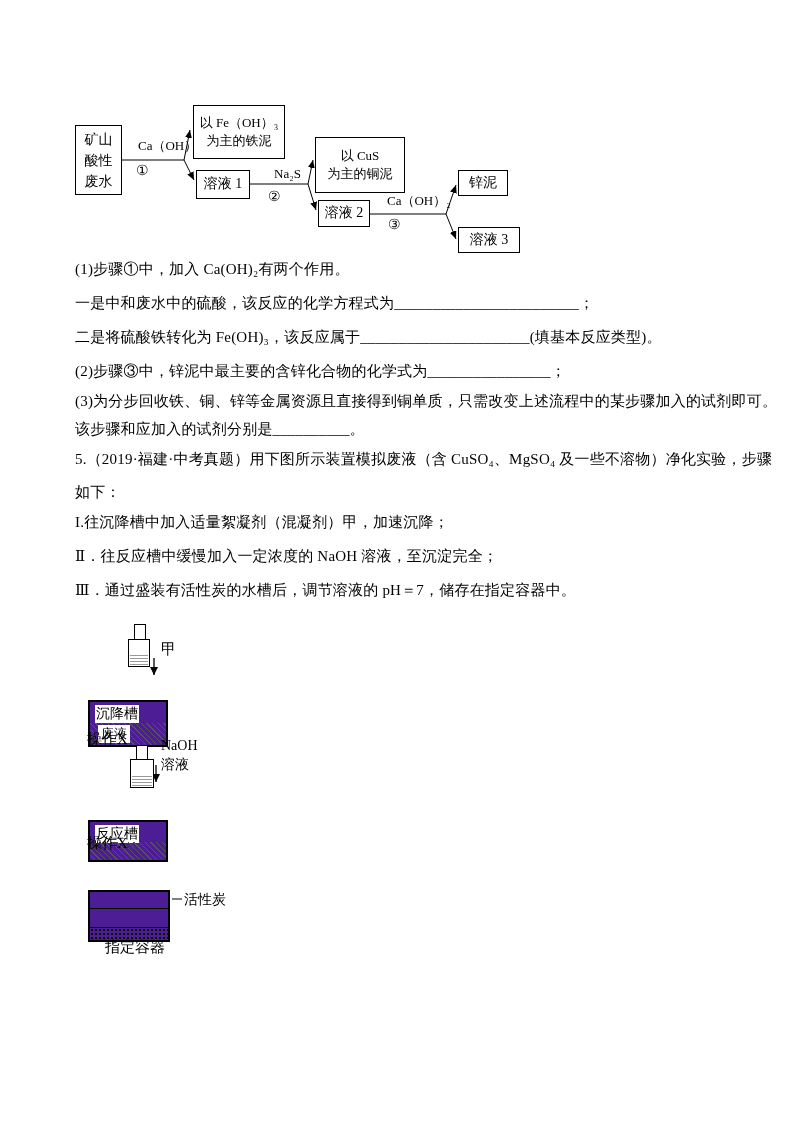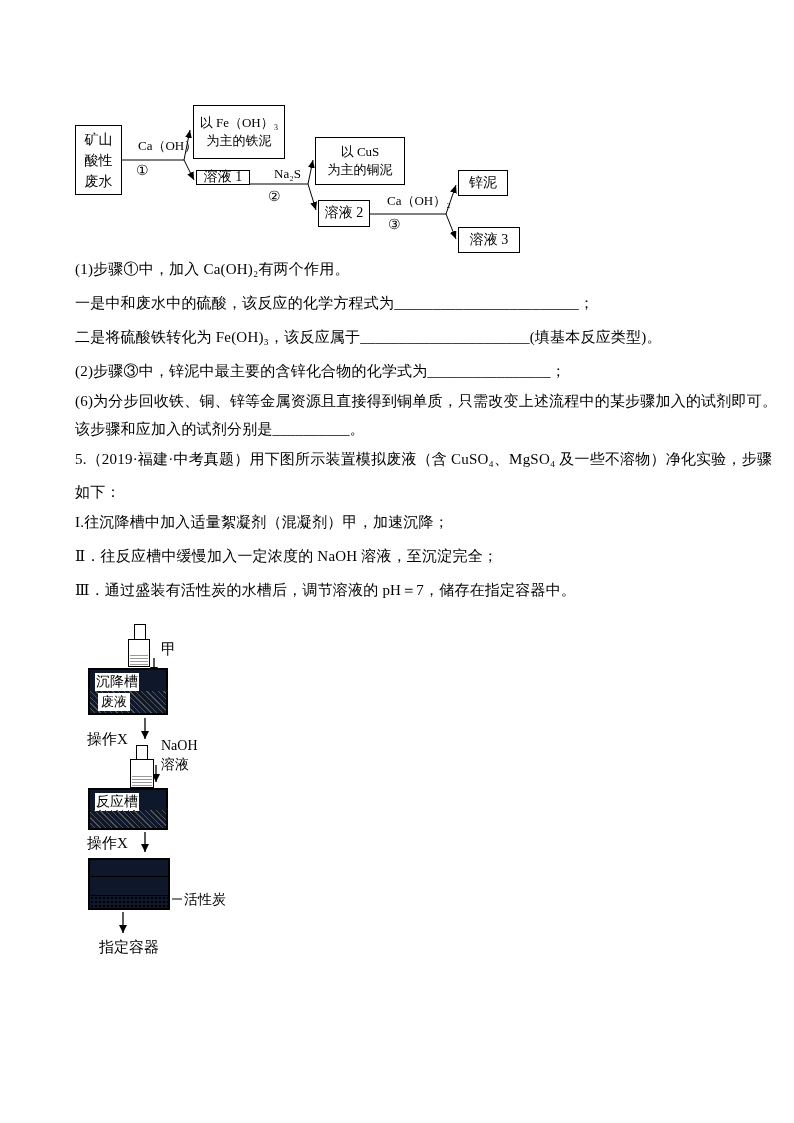--- a/index.html
+++ b/index.html
@@ -25,21 +25,21 @@
   svg.overlay { position:absolute; left:0; top:0; width:100%; height:100%; }
 
   
   .app { position:absolute; left:85px; top:618px; width:260px; height:360px; }
   .app .albl { position:absolute; font-size:14px; white-space:nowrap; }
   .app .big { font-size:15px; }
   .bottle-neck { position:absolute; border:1px solid #000; border-bottom:none; background:#fff; }
   .bottle-body { position:absolute; border:1px solid #000; background:#fff; }
   .bottle-fill { position:absolute; left:1px; right:1px; bottom:1px; height:11px;
     background:repeating-linear-gradient(0deg,#999 0 1px,transparent 1px 3px); }
-  .tank { position:absolute; border:2px solid #000; background:#0f172a; }
+  .tank { position:absolute; border:2px solid #000; background:#4c1d95;margin-top:32px; }
   .tank .tlabel { position:absolute; left:5px; top:3px; font-size:14px; background:#fff; padding:0 1px; white-space:nowrap; }
   .liquid { position:absolute; left:0; right:0; bottom:0;
     background:repeating-linear-gradient(45deg,transparent 0 3px,#555 3px 4px); }
   .liquid .llabel { position:absolute; left:8px; top:50%; transform:translateY(-50%);
     background:#fff; padding:0 3px; font-size:13px; white-space:nowrap; }
   .t3line { position:absolute; left:0; right:0; top:16px; border-top:1.5px solid #000; }
   .carbon { position:absolute; left:0; right:0; bottom:1px; height:12px;
     background-image:radial-gradient(#000 1px,transparent 1.3px); background-size:4px 4px;
     border-top:1px solid #000; }
 </style>
@@ -70,41 +70,41 @@
 
     <div class="box src" style="left:5px;top:25px;width:47px;height:70px">矿山
 酸性
 废水</div>
 
     <span class="lbl" style="left:54px;top:37px">Ca（OH）₂</span>
     <span class="stp" style="left:66px;top:62px">①</span>
 
     <div class="box" style="left:123px;top:5px;width:92px;height:54px">以 Fe（OH）₃
 为主的铁泥</div>
-    <div class="box" style="left:126px;top:70px;width:54px;height:15px;font-size:14px">溶液 1</div>
+    <div class="box" style="left:126px;top:70px;width:54px;height:29px;font-size:14px">溶液 1</div>
 
     <span class="lbl" style="left:190px;top:66px">Na₂S</span>
     <span class="stp" style="left:198px;top:88px">②</span>
 
-    <div class="box" style="left:245px;top:37px;width:90px;height:48px">以 CuS
+    <div class="box" style="left:245px;top:37px;width:90px;height:56px">以 CuS
 为主的铜泥</div>
     <div class="box" style="left:248px;top:100px;width:52px;height:27px;font-size:14px">溶液 2</div>
 
     <span class="lbl" style="left:303px;top:92px">Ca（OH）₂</span>
     <span class="stp" style="left:318px;top:116px">③</span>
 
     <div class="box" style="left:388px;top:70px;width:50px;height:26px;font-size:14px">锌泥</div>
     <div class="box" style="left:388px;top:127px;width:62px;height:26px;font-size:14px">溶液 3</div>
   </div>
 
   <div class="tline" style="top:260px">(1)步骤①中，加入 Ca(OH)₂有两个作用。</div>
   <div class="tline" style="top:294px">一是中和废水中的硫酸，该反应的化学方程式为________________________；</div>
   <div class="tline" style="top:328px">二是将硫酸铁转化为 Fe(OH)₃，该反应属于______________________(填基本反应类型)。</div>
   <div class="tline" style="top:362px">(2)步骤③中，锌泥中最主要的含锌化合物的化学式为________________；</div>
-  <div class="tline" style="top:392px">(6)为分步回收铁、铜、锌等金属资源且直接得到铜单质，只需改变上述流程中的某步骤加入的试剂即可。</div>
+  <div class="tline" style="top:392px">(3)为分步回收铁、铜、锌等金属资源且直接得到铜单质，只需改变上述流程中的某步骤加入的试剂即可。</div>
   <div class="tline" style="top:420px">该步骤和应加入的试剂分别是__________。</div>
 
   <div class="tline" style="top:450px">5.（2019·福建·中考真题）用下图所示装置模拟废液（含 CuSO₄、MgSO₄ 及一些不溶物）净化实验，步骤</div>
   <div class="tline" style="top:483px">如下：</div>
   <div class="tline" style="top:547px">Ⅱ．往反应槽中缓慢加入一定浓度的 NaOH 溶液，至沉淀完全；</div>
   <div class="tline" style="top:513px">I.往沉降槽中加入适量絮凝剂（混凝剂）甲，加速沉降；</div>
   <div class="tline" style="top:581px">Ⅲ．通过盛装有活性炭的水槽后，调节溶液的 pH＝7，储存在指定容器中。</div>
 
   <div class="app">
     <svg class="overlay" viewBox="0 0 260 360">
@@ -151,17 +151,17 @@
     </div>
 
     <span class="albl big" style="left:2px;top:216px">操作X</span>
 
     <div class="tank" style="left:3px;top:240px;width:82px;height:52px">
       <div class="t3line"></div>
       <div class="carbon"></div>
     </div>
     <span class="albl" style="left:99px;top:273px">活性炭</span>
 
-    <span class="albl big" style="left:14px;top:320px">指定容器</span>
+    <span class="albl big" style="left:20px;top:320px">指定容器</span>
   </div>
 
 
 </div>
 
 </body></html>

